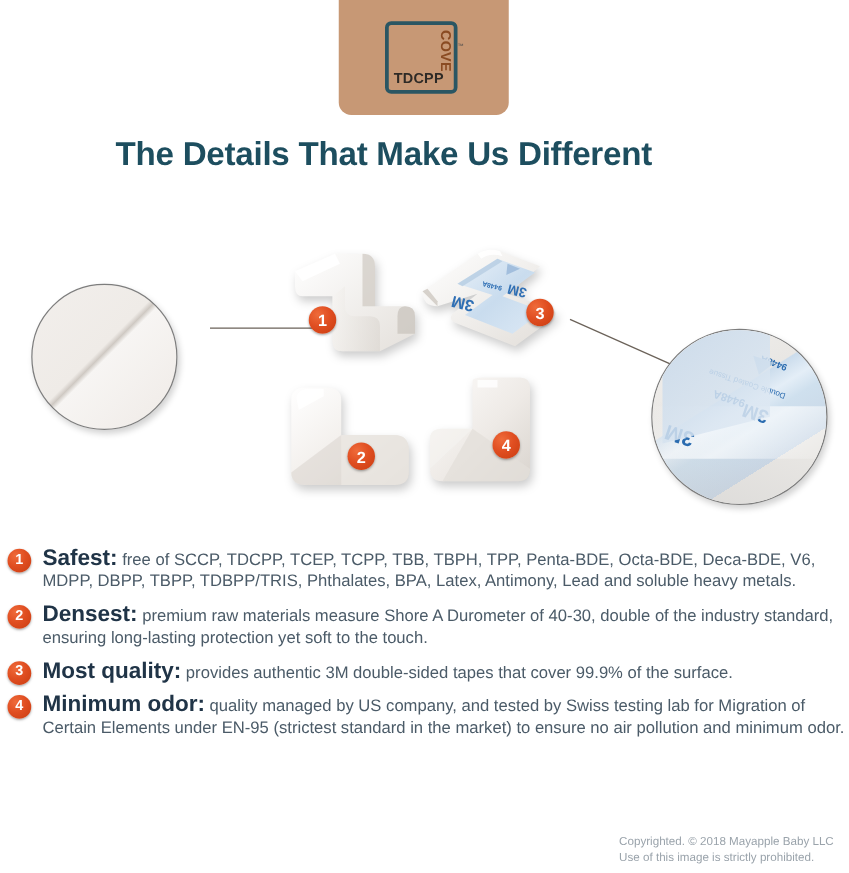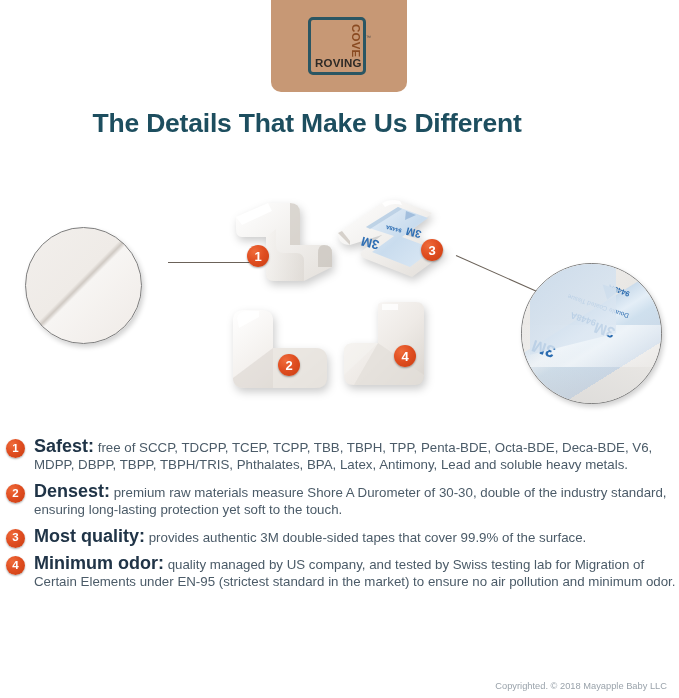--- a/index.html
+++ b/index.html
@@ -162,21 +162,21 @@
     font-size:9.3px;
     line-height:12.4px;
   }
 </style>
 </head>
 <body>
 
 <div class="logo-wrap">
   <div class="logo-badge">
     <div class="logo-inner">
-      <span class="logo-roving">ROVING</span>
+      <span class="logo-roving">TDCPP</span>
       <span class="logo-cove">COVE</span>
       <span class="logo-tm">™</span>
     </div>
   </div>
 </div>
 
 <div class="title">The Details That Make Us Different</div>
 
 <div class="stage">
 
@@ -278,35 +278,36 @@
       <span class="macro-txt macro-9448b">9448A</span>
       <div class="macro-tri"></div>
     </div>
   </div>
 </div>
 
 <div class="features">
 
   <div class="feature">
     <span class="badge num">1</span>
-    <b>Safest:</b><span> free of SCCP, TDCPP, TCEP, TCPP, TBB, TBPH, TPP, Penta-BDE, Octa-BDE, Deca-BDE, V6, MDPP, DBPP, TBPP, TBPH/TRIS, Phthalates, BPA, Latex, Antimony, Lead and soluble heavy metals.</span>
+    <b>Safest:</b><span> free of SCCP, TDCPP, TCEP, TCPP, TBB, TBPH, TPP, Penta-BDE, Octa-BDE, Deca-BDE, V6, MDPP, DBPP, TBPP, TDBPP/TRIS, Phthalates, BPA, Latex, Antimony, Lead and soluble heavy metals.</span>
   </div>
 
   <div class="feature">
     <span class="badge num">2</span>
-    <b>Densest:</b><span> premium raw materials measure Shore A Durometer of 30-30, double of the industry standard, ensuring long-lasting protection yet soft to the touch.</span>
+    <b>Densest:</b><span> premium raw materials measure Shore A Durometer of 40-30, double of the industry standard, ensuring long-lasting protection yet soft to the touch.</span>
   </div>
 
   <div class="feature">
     <span class="badge num">3</span>
     <b>Most quality:</b><span> provides authentic 3M double-sided tapes that cover 99.9% of the surface.</span>
   </div>
 
   <div class="feature">
     <span class="badge num">4</span>
     <b>Minimum odor:</b><span> quality managed by US company, and tested by Swiss testing lab for Migration of Certain Elements under EN-95 (strictest standard in the market) to ensure no air pollution and minimum odor.</span>
   </div>
 
 </div>
 
 <div class="footer">
   <div>Copyrighted. © 2018 Mayapple Baby LLC</div>
+  <div>Use of this image is strictly prohibited.</div>
 </div>
 
 </body></html>

